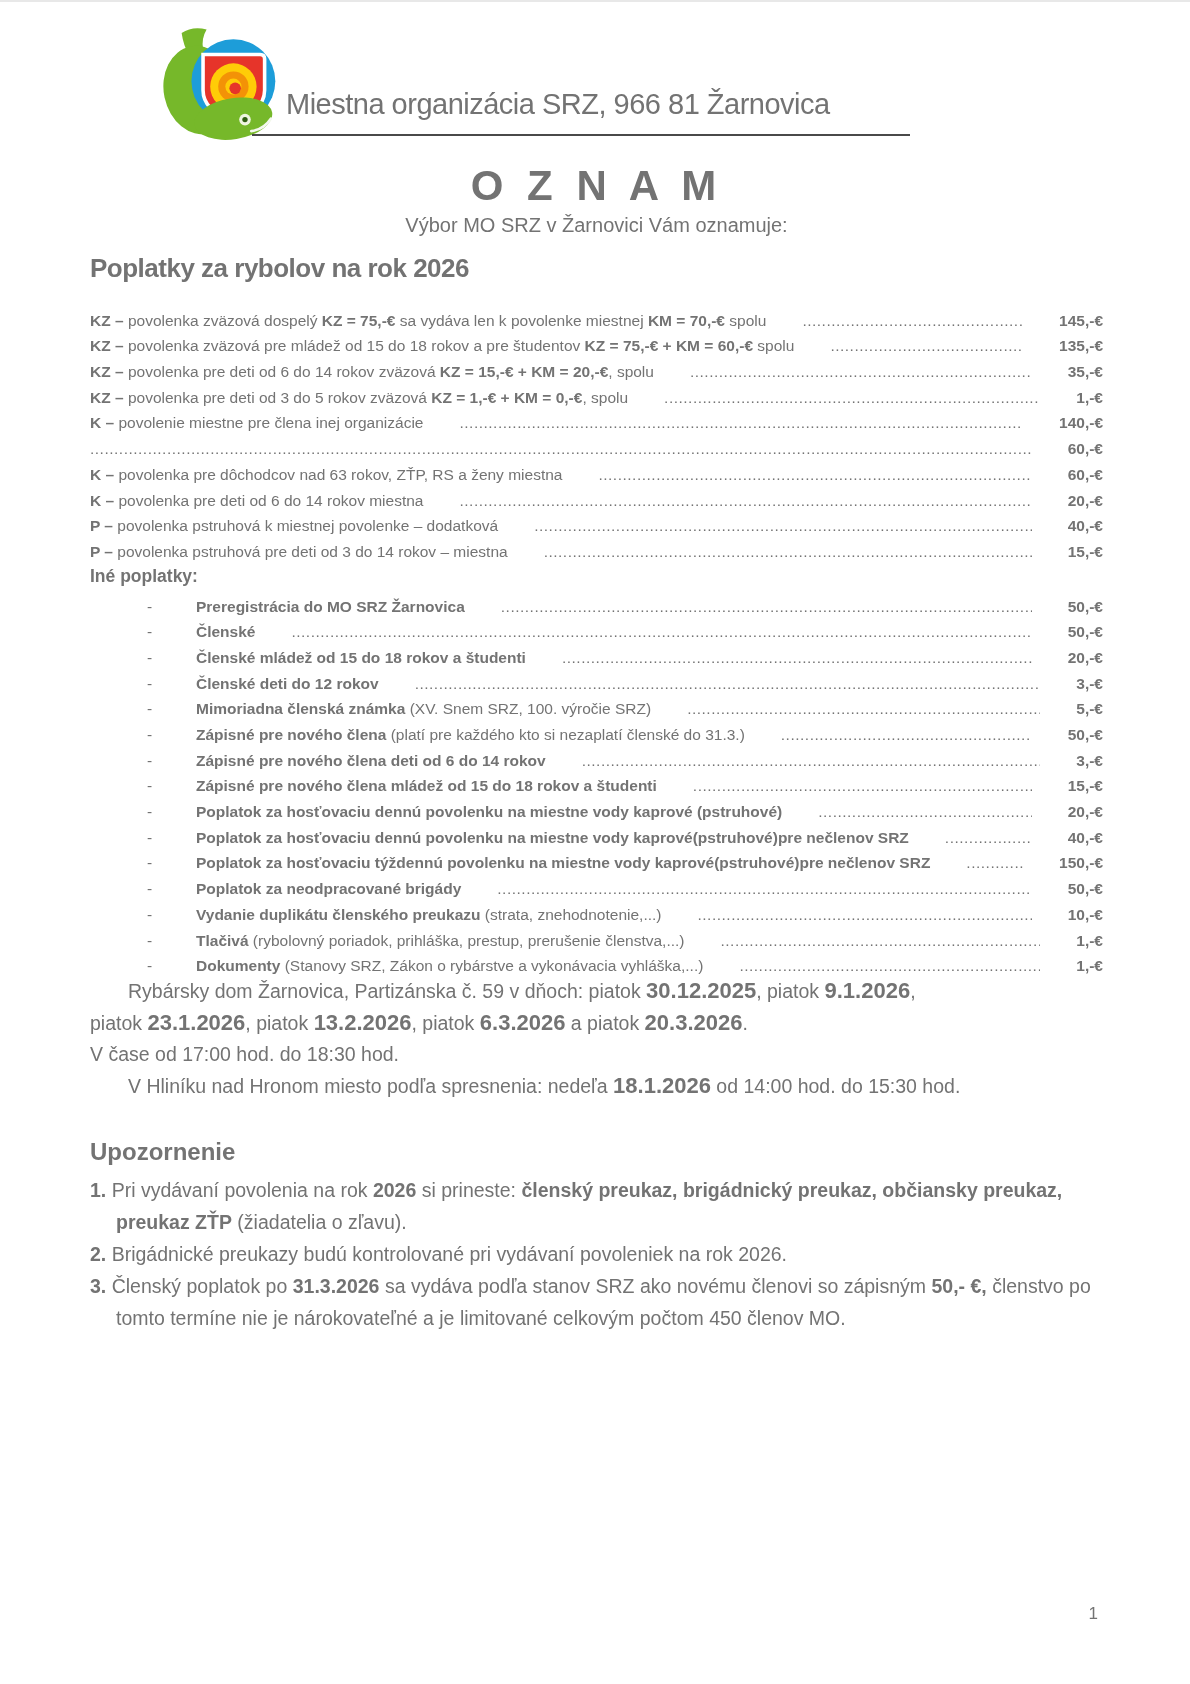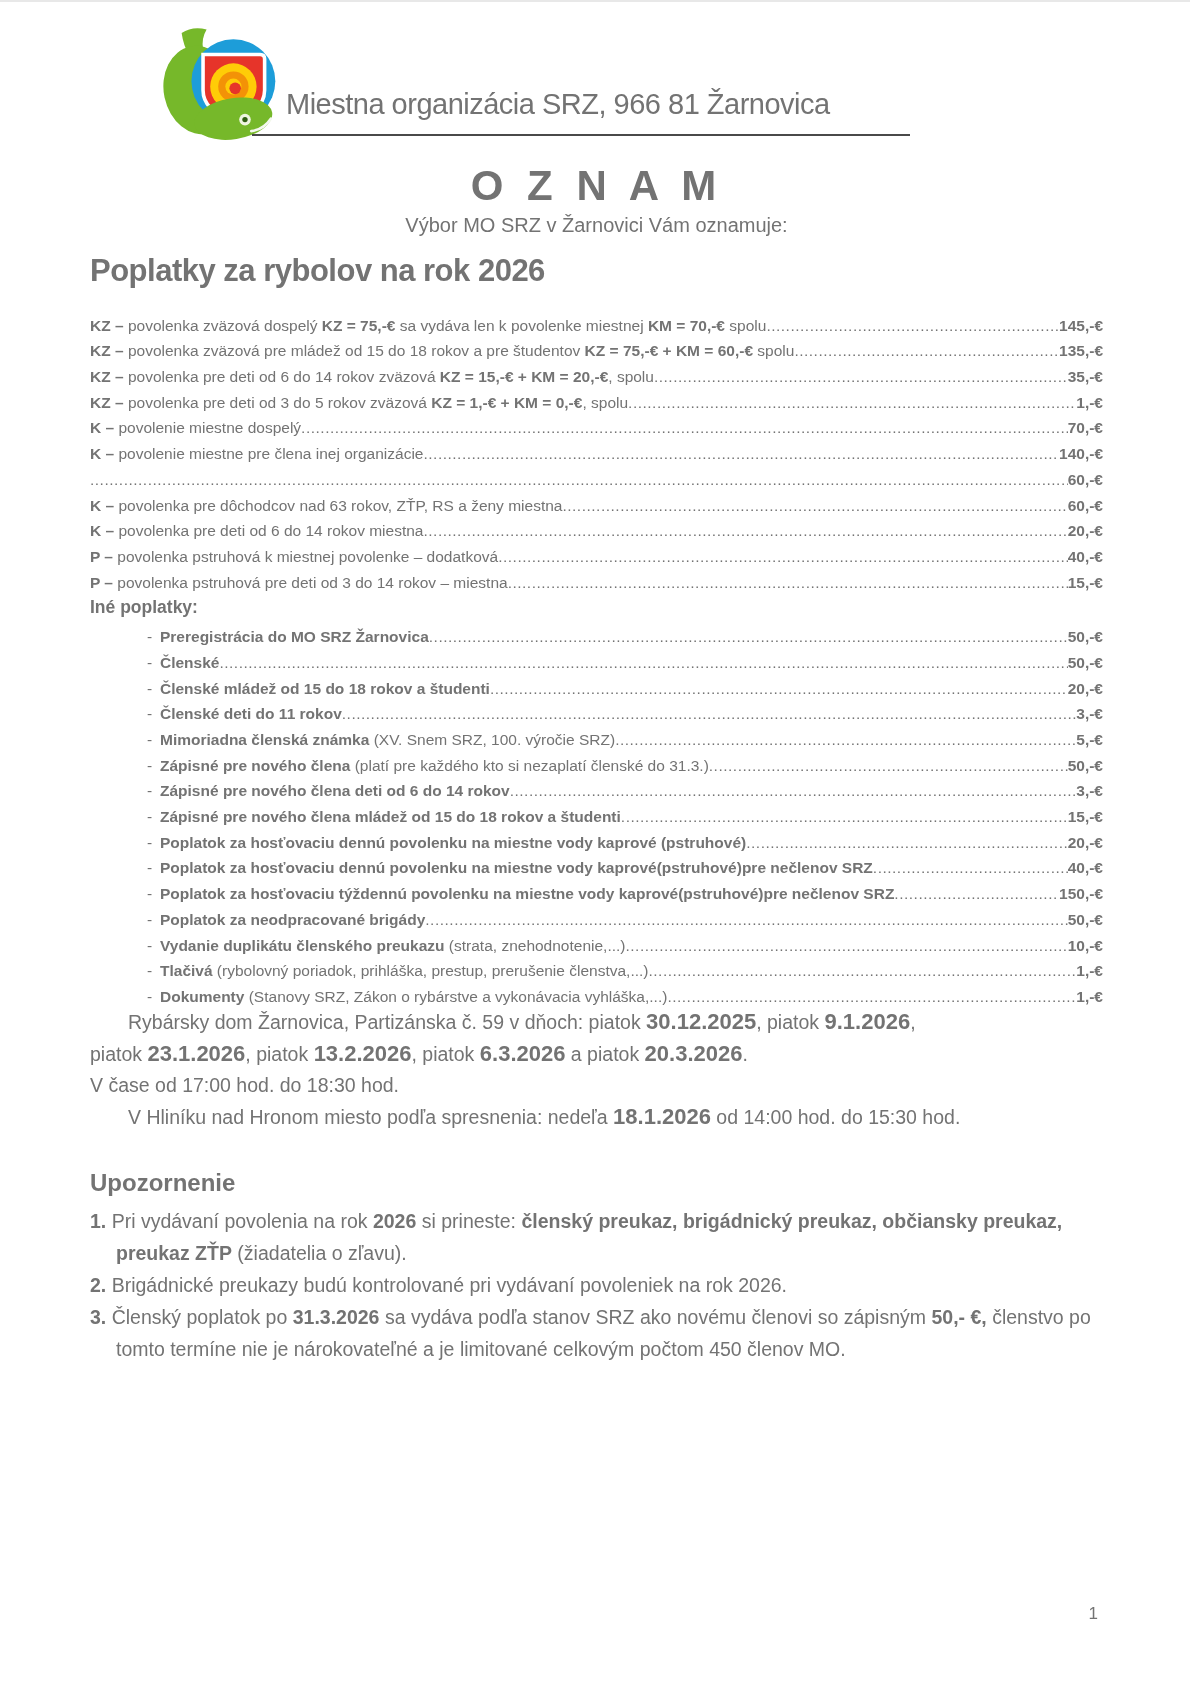--- a/index.html
+++ b/index.html
@@ -12,24 +12,24 @@
   .header{position:relative;height:136px;}
   .logo{position:absolute;left:72px;top:2px;width:116px;height:126px;}
   .org-line{
     position:absolute;left:196px;top:70px;font-size:29px;font-weight:500;
     letter-spacing:-0.5px;white-space:nowrap;
   }
   .header-rule{position:absolute;left:162px;top:116px;width:658px;height:2px;background:#4a4a4a;}
   
   .oznam{font-size:42px;font-weight:bold;text-align:center;margin:8px 0 0;letter-spacing:6px;}
   .subtitle{font-size:20px;font-weight:normal;text-align:center;margin:4px 0 0;}
-  .section-title{font-size:31px;font-weight:bold;margin:16px 0 20px;letter-spacing:-0.5px;}
+  .section-title{font-size:26px;font-weight:bold;margin:16px 0 20px;letter-spacing:-0.5px;}
   
   .fee-list{margin:0;}
-  .fee-row{display:flex;align-items:flex-end;height:25.7px;font-size:15.5px;white-space:nowrap;}
+  .fee-row{display:flex;align-items:flex-end;height:25.7px;font-size:15.5px;white-space:nowrap;gap:36px;}
   .fee-row .fee-text{flex:0 0 auto;}
   .fee-row .dots{flex:1 1 auto;overflow:hidden;white-space:nowrap;min-width:6px;letter-spacing:0.5px;}
   .dots::after{content:"..................................................................................................................................................................................................................................................................................";}
   .fee-row .fee-price{flex:0 0 auto;font-weight:bold;}
   .b{font-weight:bold;}
   .sub-row{padding-left:57px;}
   .sub-row .dash{flex:0 0 13px;}
   .other-title{font-size:17.5px;font-weight:bold;margin:5px 0 3px;}
   
   .dates-heading{font-size:21px;font-weight:bold;margin:34px 0 8px;}
@@ -98,25 +98,20 @@
         <span class="dots"></span>
         <span class="fee-price">35,-€</span>
   </div>
 
   <div class="fee-row">
     <span class="fee-text"><span class="b">KZ – </span><span>povolenka pre deti od 3 do 5 rokov zväzová </span><span class="b">KZ = 1,-€ + KM = 0,-€</span><span>, spolu</span></span>
         <span class="dots"></span>
         <span class="fee-price">1,-€</span>
   </div>
 
-  <div class="fee-row">
-    <span class="fee-text"><span class="b">K – </span><span>povolenie miestne dospelý</span></span>
-        <span class="dots"></span>
-        <span class="fee-price">70,-€</span>
-  </div>
 
   <div class="fee-row">
     <span class="fee-text"><span class="b">K – </span><span>povolenie miestne pre člena inej organizácie</span></span>
         <span class="dots"></span>
         <span class="fee-price">140,-€</span>
   </div>
 
   <div class="fee-row">
         <span class="dots"></span>
         <span class="fee-price">60,-€</span>
@@ -165,21 +160,21 @@
 
   <div class="fee-row sub-row">
     <span class="dash">-</span>
         <span class="fee-text"><span class="b">Členské mládež od 15  do 18 rokov a študenti</span></span>
         <span class="dots"></span>
         <span class="fee-price">20,-€</span>
   </div>
 
   <div class="fee-row sub-row">
     <span class="dash">-</span>
-        <span class="fee-text"><span class="b">Členské deti do 11 rokov</span></span>
+        <span class="fee-text"><span class="b">Členské deti do 12 rokov</span></span>
         <span class="dots"></span>
         <span class="fee-price">3,-€</span>
   </div>
 
   <div class="fee-row sub-row">
     <span class="dash">-</span>
         <span class="fee-text"><span class="b">Mimoriadna členská známka</span><span> (XV. Snem SRZ, 100. výročie SRZ)</span></span>
         <span class="dots"></span>
         <span class="fee-price">5,-€</span>
   </div>

